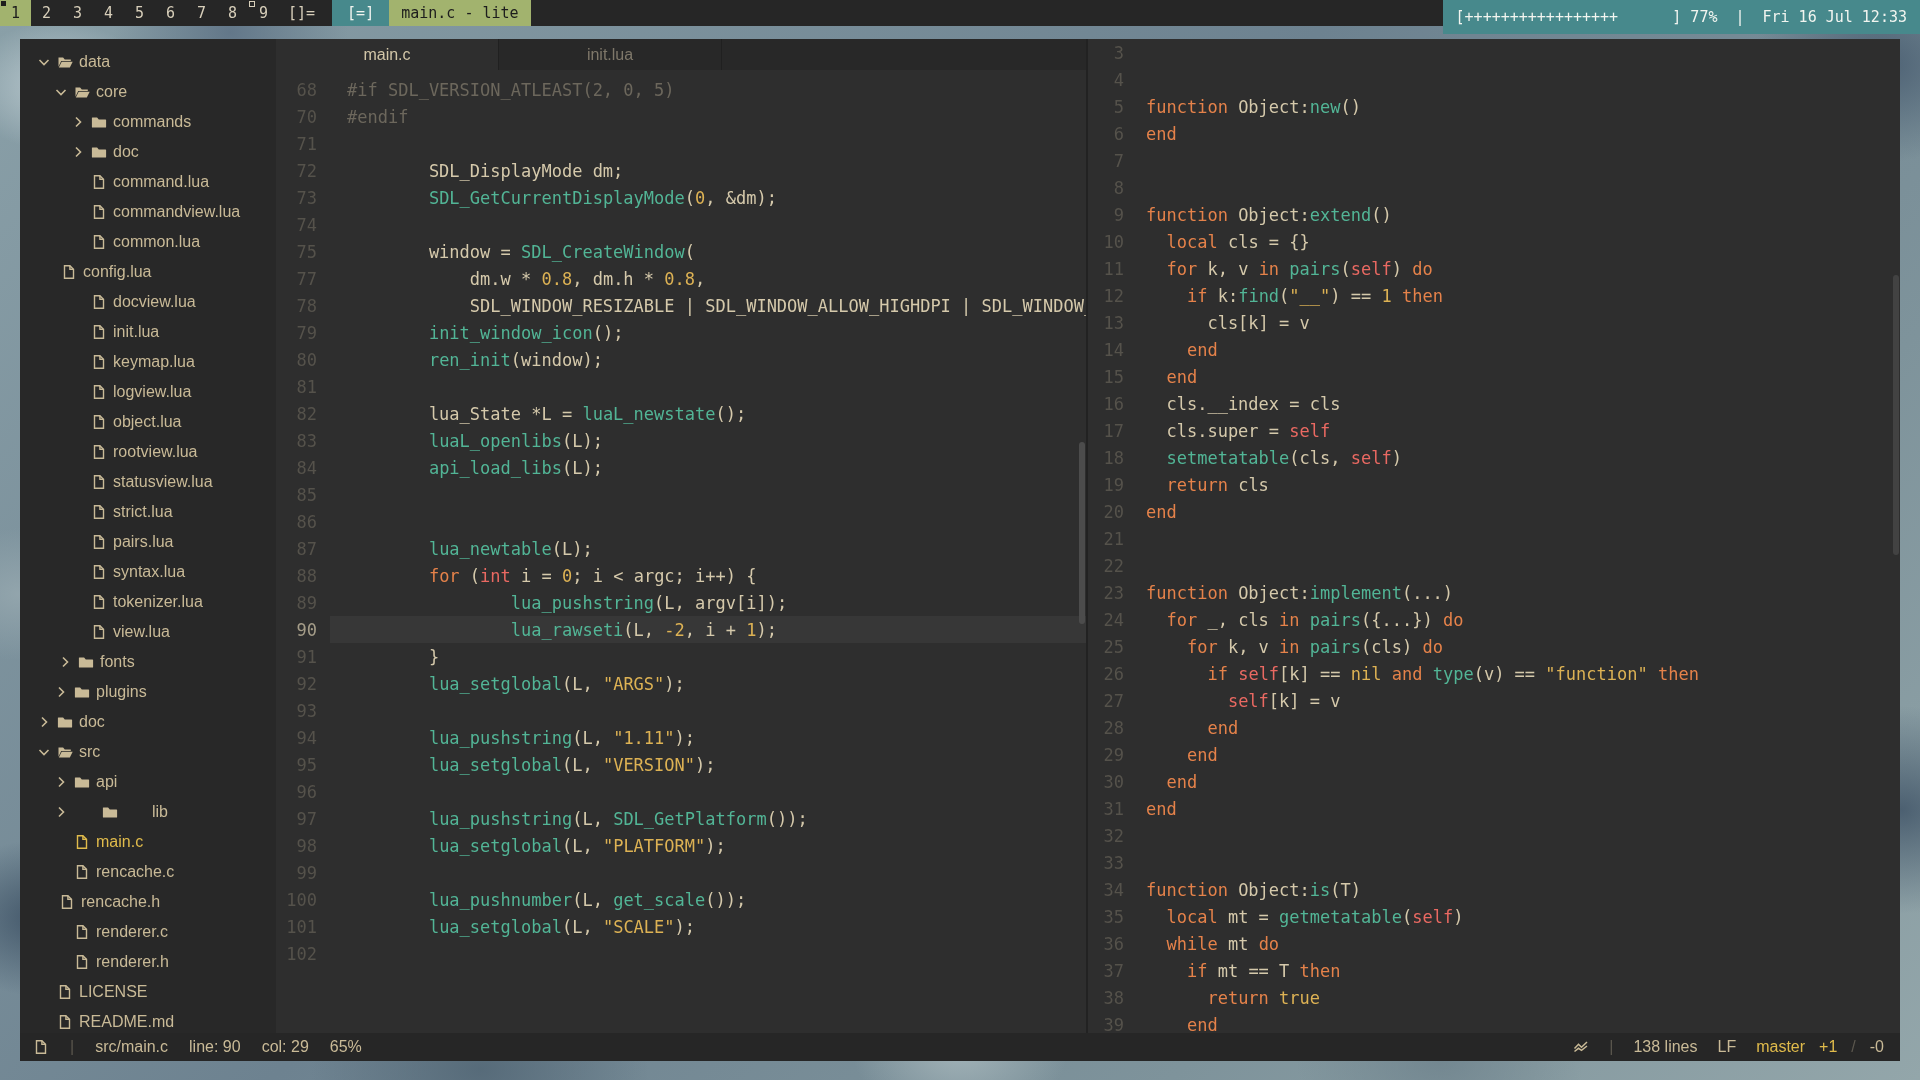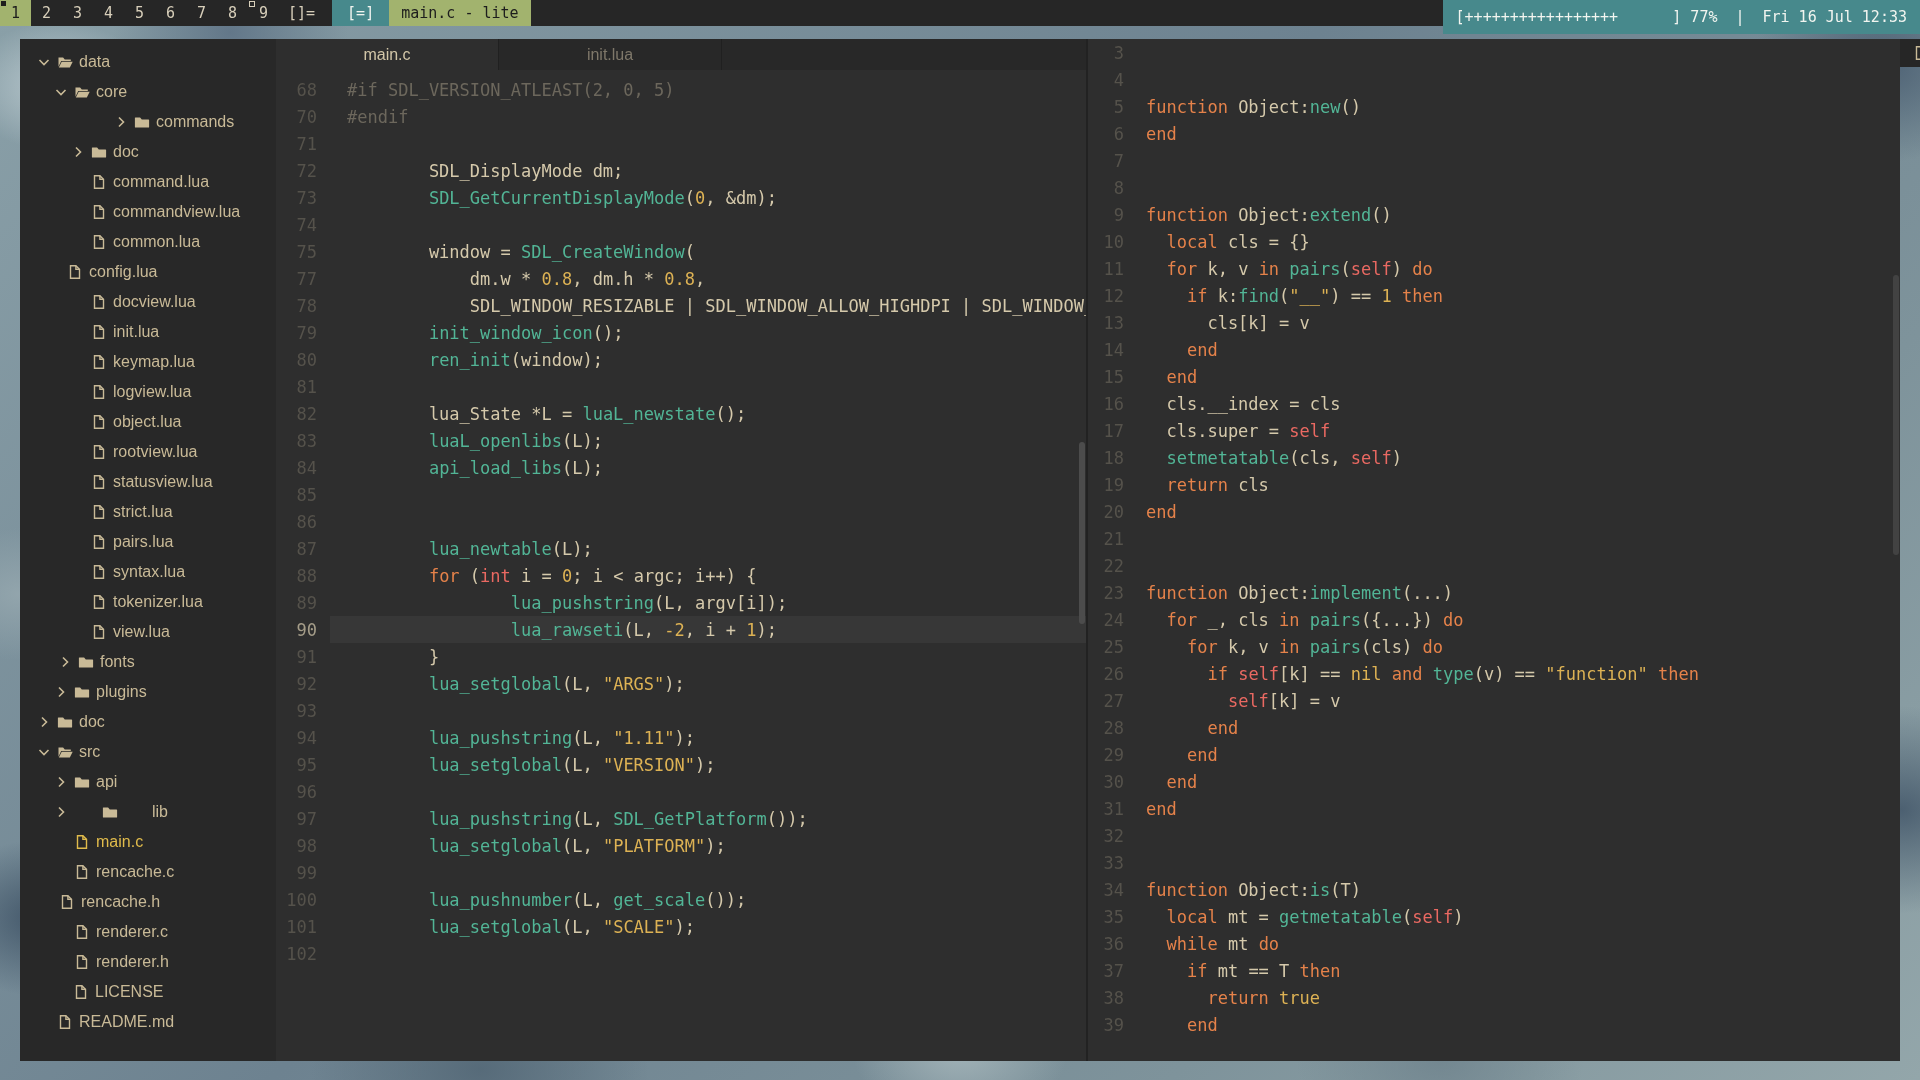--- a/index.html
+++ b/index.html
@@ -30,21 +30,21 @@
   .ind.hollow{border:1px solid var(--bar_text,#d8cfba);width:4px;height:4px;}
   .ltsymbol{padding:0 9px;display:flex;align-items:center;}
   .statusblock{margin-left:8px;padding:0 15px;display:flex;align-items:center;
     background:var(--teal_bg,#47898c);color:var(--teal_text,#f2f5f0);}
   .wintitle{padding:0 12px;display:flex;align-items:center;
     background:var(--tag_sel_bg,#a2b36e);color:var(--tag_sel_text,#1d1d1d);}
   .topbar-right{margin-left:auto;display:flex;align-items:center;gap:18px;padding:17px 13px;
     background:var(--teal_bg,#47898c);color:var(--teal_text,#f2f5f0);}
   .topbar-right span{white-space:pre;}
   
-  .window{position:absolute;left:20px;top:39px;width:1880px;height:1022px;display:flex;flex-direction:row;
+  .window{position:absolute;left:20px;top:39px;width:1880px;height:1022px;display:flex;flex-direction:column;
     background:var(--editor_bg,#2e2e2e);}
   .main{flex:1;display:flex;min-height:0;}
   .treepane{width:256px;flex-shrink:0;padding-top:8px;overflow:hidden;background:var(--panel_bg,#282828);}
   .tree-row{height:30px;display:flex;align-items:center;font-size:16px;color:var(--tree_text,#c9ba97);cursor:default;}
   .tree-row.active{color:var(--tree_active,#e0bb4b);}
   .tw{width:21px;display:flex;align-items:center;flex-shrink:0;}
   .icon{display:inline-flex;align-items:center;}
   .icon svg{display:block;}
   .tree-label{margin-left:6px;white-space:nowrap;}
   .pane{display:flex;flex-direction:column;min-width:0;position:relative;}
@@ -154,21 +154,21 @@
               </span>
             </span>
             <span class="icon">
               <svg width="16" height="16" viewBox="0 0 16 16">
                 <path d="M1.5 3.5 h4.6 l1.7 1.9 h6 v1.6 h-9.6 l-2.7 5.8 z" fill="currentColor"></path>
                 <path d="M4.7 7.8 h11 l-2.9 5.7 h-11 z" fill="currentColor"></path>
               </svg>
             </span>
             <span class="tree-label">core</span>
           </div>
-          <div class="tree-row" style="padding-left: 50px; margin-left: 43px;">
+          <div class="tree-row" style="padding-left: 50px;">
             <span class="tw">
               <span class="icon">
                 <svg width="16" height="16" viewBox="0 0 16 16">
                   <path d="M6 3.5 L10.5 8 L6 12.5" fill="none" stroke="currentColor" stroke-width="1.6"></path>
                 </svg>
               </span>
             </span>
             <span class="icon">
               <svg width="16" height="16" viewBox="0 0 16 16">
                 <path d="M1.5 3.5 h4.6 l1.7 1.9 h6.7 a.6 .6 0 0 1 .6 .6 v6.9 a.6 .6 0 0 1 -.6 .6 h-13 a.6 .6 0 0 1 -.6 -.6 v-9.2 z" fill="currentColor"></path>
@@ -214,21 +214,21 @@
           <div class="tree-row" style="padding-left: 50px;">
             <span class="tw"></span>
             <span class="icon">
               <svg width="16" height="16" viewBox="0 0 16 16">
                 <path d="M3.5 1.8 h5.4 l3.6 3.6 v8.8 h-9 z" fill="none" stroke="currentColor" stroke-width="1.4"></path>
                 <path d="M8.9 1.8 v3.6 h3.6" fill="none" stroke="currentColor" stroke-width="1.4"></path>
               </svg>
             </span>
             <span class="tree-label">common.lua</span>
           </div>
-          <div class="tree-row" style="padding-left: 26px;">
+          <div class="tree-row" style="padding-left: 20px;">
             <span class="tw"></span>
             <span class="icon">
               <svg width="16" height="16" viewBox="0 0 16 16">
                 <path d="M3.5 1.8 h5.4 l3.6 3.6 v8.8 h-9 z" fill="none" stroke="currentColor" stroke-width="1.4"></path>
                 <path d="M8.9 1.8 v3.6 h3.6" fill="none" stroke="currentColor" stroke-width="1.4"></path>
               </svg>
             </span>
             <span class="tree-label">config.lua</span>
           </div>
           <div class="tree-row" style="padding-left: 50px;">
@@ -485,21 +485,21 @@
           <div class="tree-row" style="padding-left: 33px;">
             <span class="tw"></span>
             <span class="icon">
               <svg width="16" height="16" viewBox="0 0 16 16">
                 <path d="M3.5 1.8 h5.4 l3.6 3.6 v8.8 h-9 z" fill="none" stroke="currentColor" stroke-width="1.4"></path>
                 <path d="M8.9 1.8 v3.6 h3.6" fill="none" stroke="currentColor" stroke-width="1.4"></path>
               </svg>
             </span>
             <span class="tree-label">renderer.h</span>
           </div>
-          <div class="tree-row" style="padding-left: 32px;">
+          <div class="tree-row" style="padding-left: 16px;">
             <span class="tw"></span>
             <span class="icon">
               <svg width="16" height="16" viewBox="0 0 16 16">
                 <path d="M3.5 1.8 h5.4 l3.6 3.6 v8.8 h-9 z" fill="none" stroke="currentColor" stroke-width="1.4"></path>
                 <path d="M8.9 1.8 v3.6 h3.6" fill="none" stroke="currentColor" stroke-width="1.4"></path>
               </svg>
             </span>
             <span class="tree-label">LICENSE</span>
           </div>
           <div class="tree-row" style="padding-left: 16px;">

